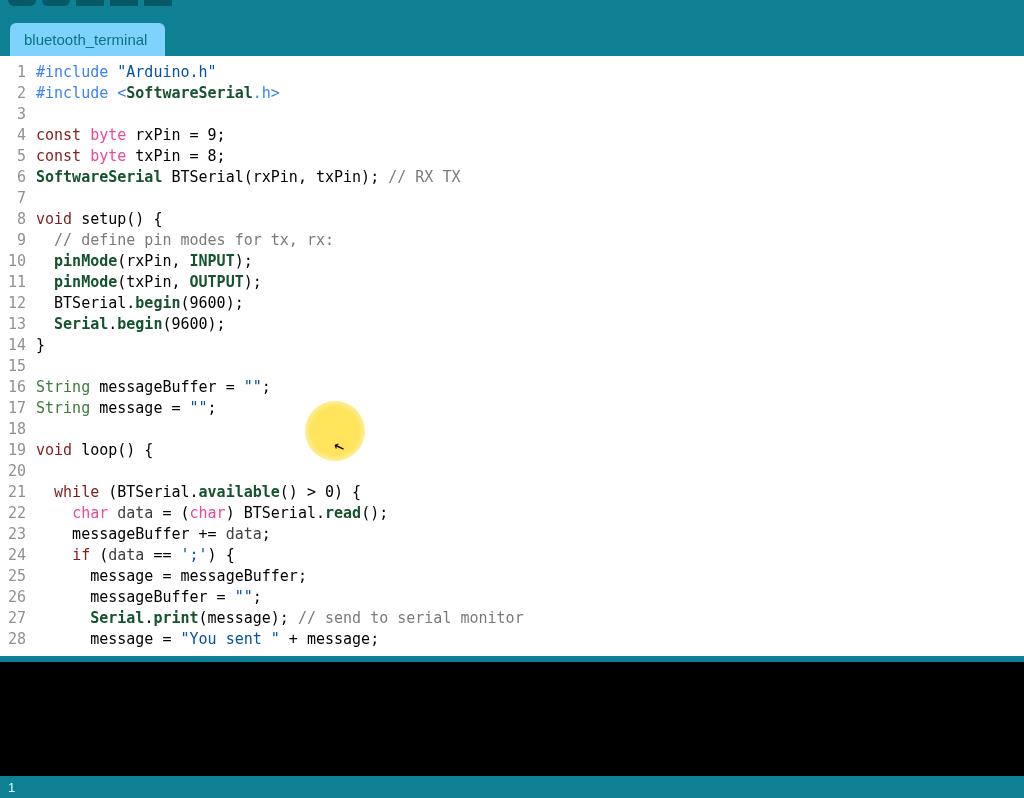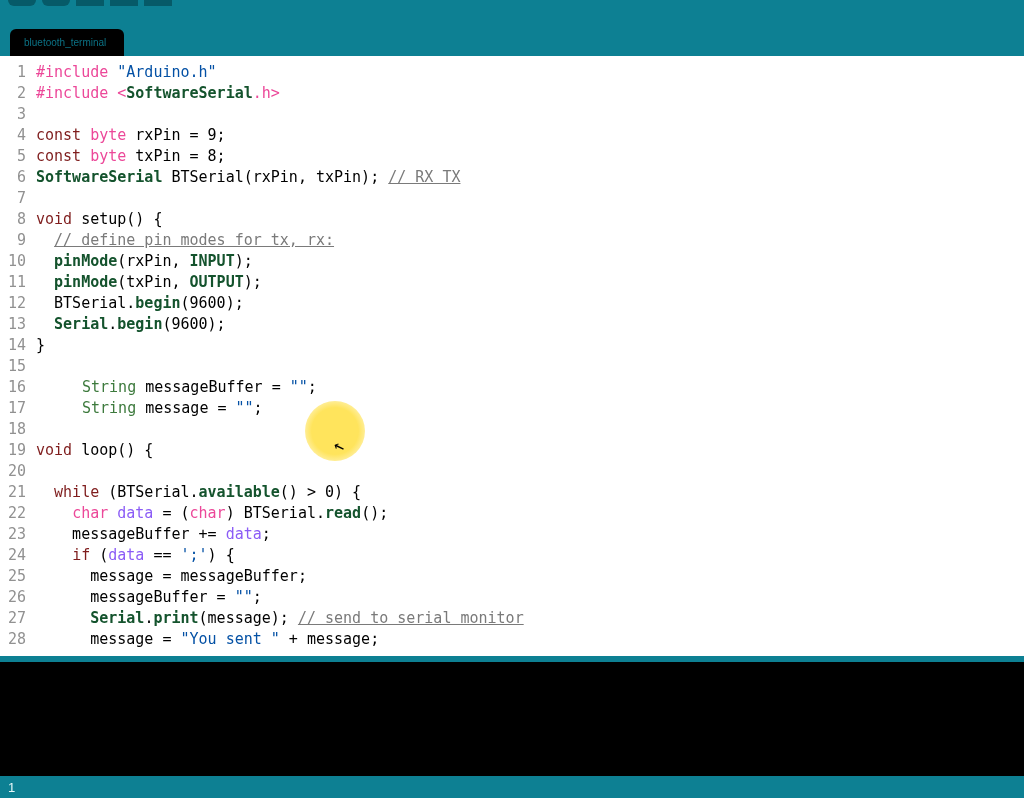--- a/index.html
+++ b/index.html
@@ -21,27 +21,27 @@
   .tb-rect { border-radius: 0; }
 
   .tabstrip {
     height: 44px;
     background: #0d8093;
     display: flex;
     align-items: flex-end;
     padding-left: 10px;
   }
   .tab {
-    background: #000000;
+    background: #7dd3fc;
     border: none;
     border-top-left-radius: 6px;
     border-top-right-radius: 6px;
     padding: 8px 18px 8px 14px;
     font-family: Arial, sans-serif;
-    font-size: 10px;
+    font-size: 15px;
     color: #0b7285;
     cursor: default;
   }
 
   .editor-wrap {
     flex: 1 1 auto;
     background: #ffffff;
     position: relative;
     overflow: hidden;
   }
@@ -82,25 +82,25 @@
     padding-right: 6px;
     user-select: none;
     flex-shrink: 0;
   }
   .src { padding-left: 4px; }
 
   
   .kw-blue   { color: #7f1d1d; }      
   .kw-teal   { color: #ec4899; }      
   .kw-orange { color: #14532d; font-weight: bold; }  
-  .kw-green  { color: #3d7a3d; margin-left: 46px;  }     
+  .kw-green  { color: #3d7a3d;  }     
   .str       { color: #0451a5; }
-  .comment   { color: #7a7a7a; text-decoration: underline; }
-  .preproc   { color: #ec4899; }
-  .data-var  { color: #8b5cf6; }
+  .comment   { color: #7a7a7a; }
+  .preproc   { color: #3b82f6; }
+  .data-var  { color: #404040; }
 
   .console {
     height: 120px;
     background: #000000;
     border-top: 6px solid #0d8093;
   }
   .statusbar {
     height: 22px;
     background: #0d8093;
     color: #e6f7f9;

